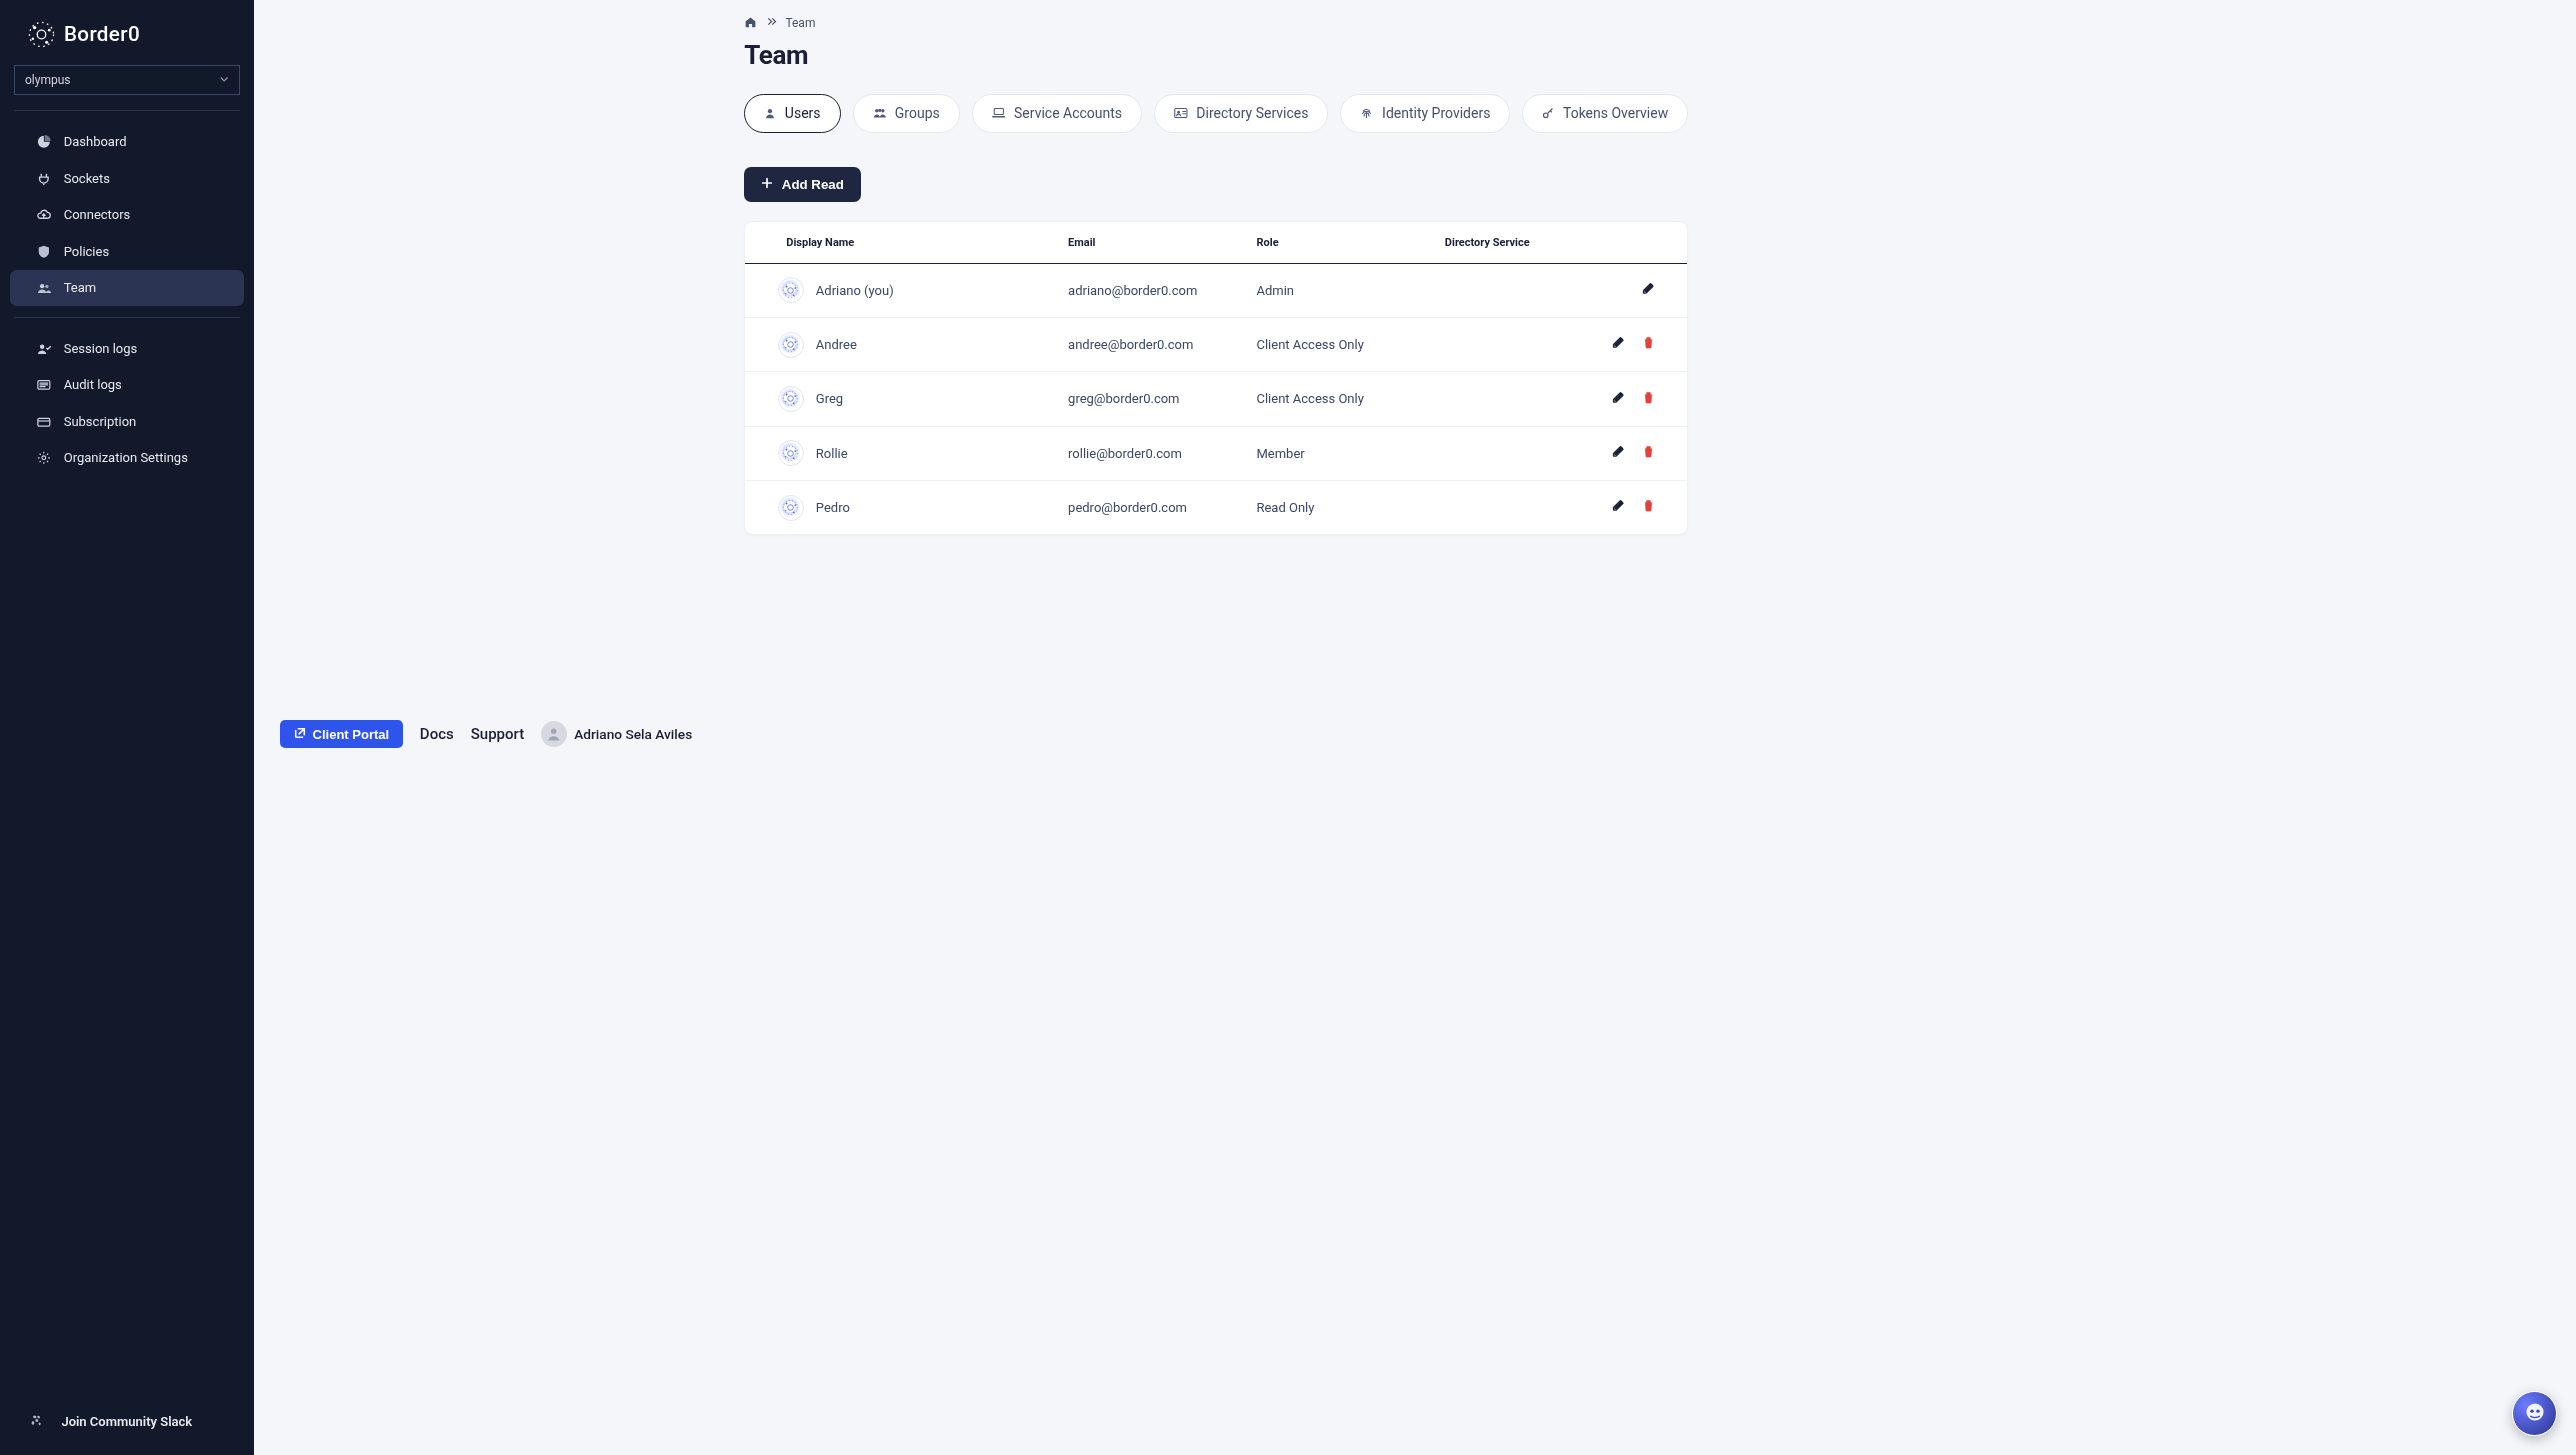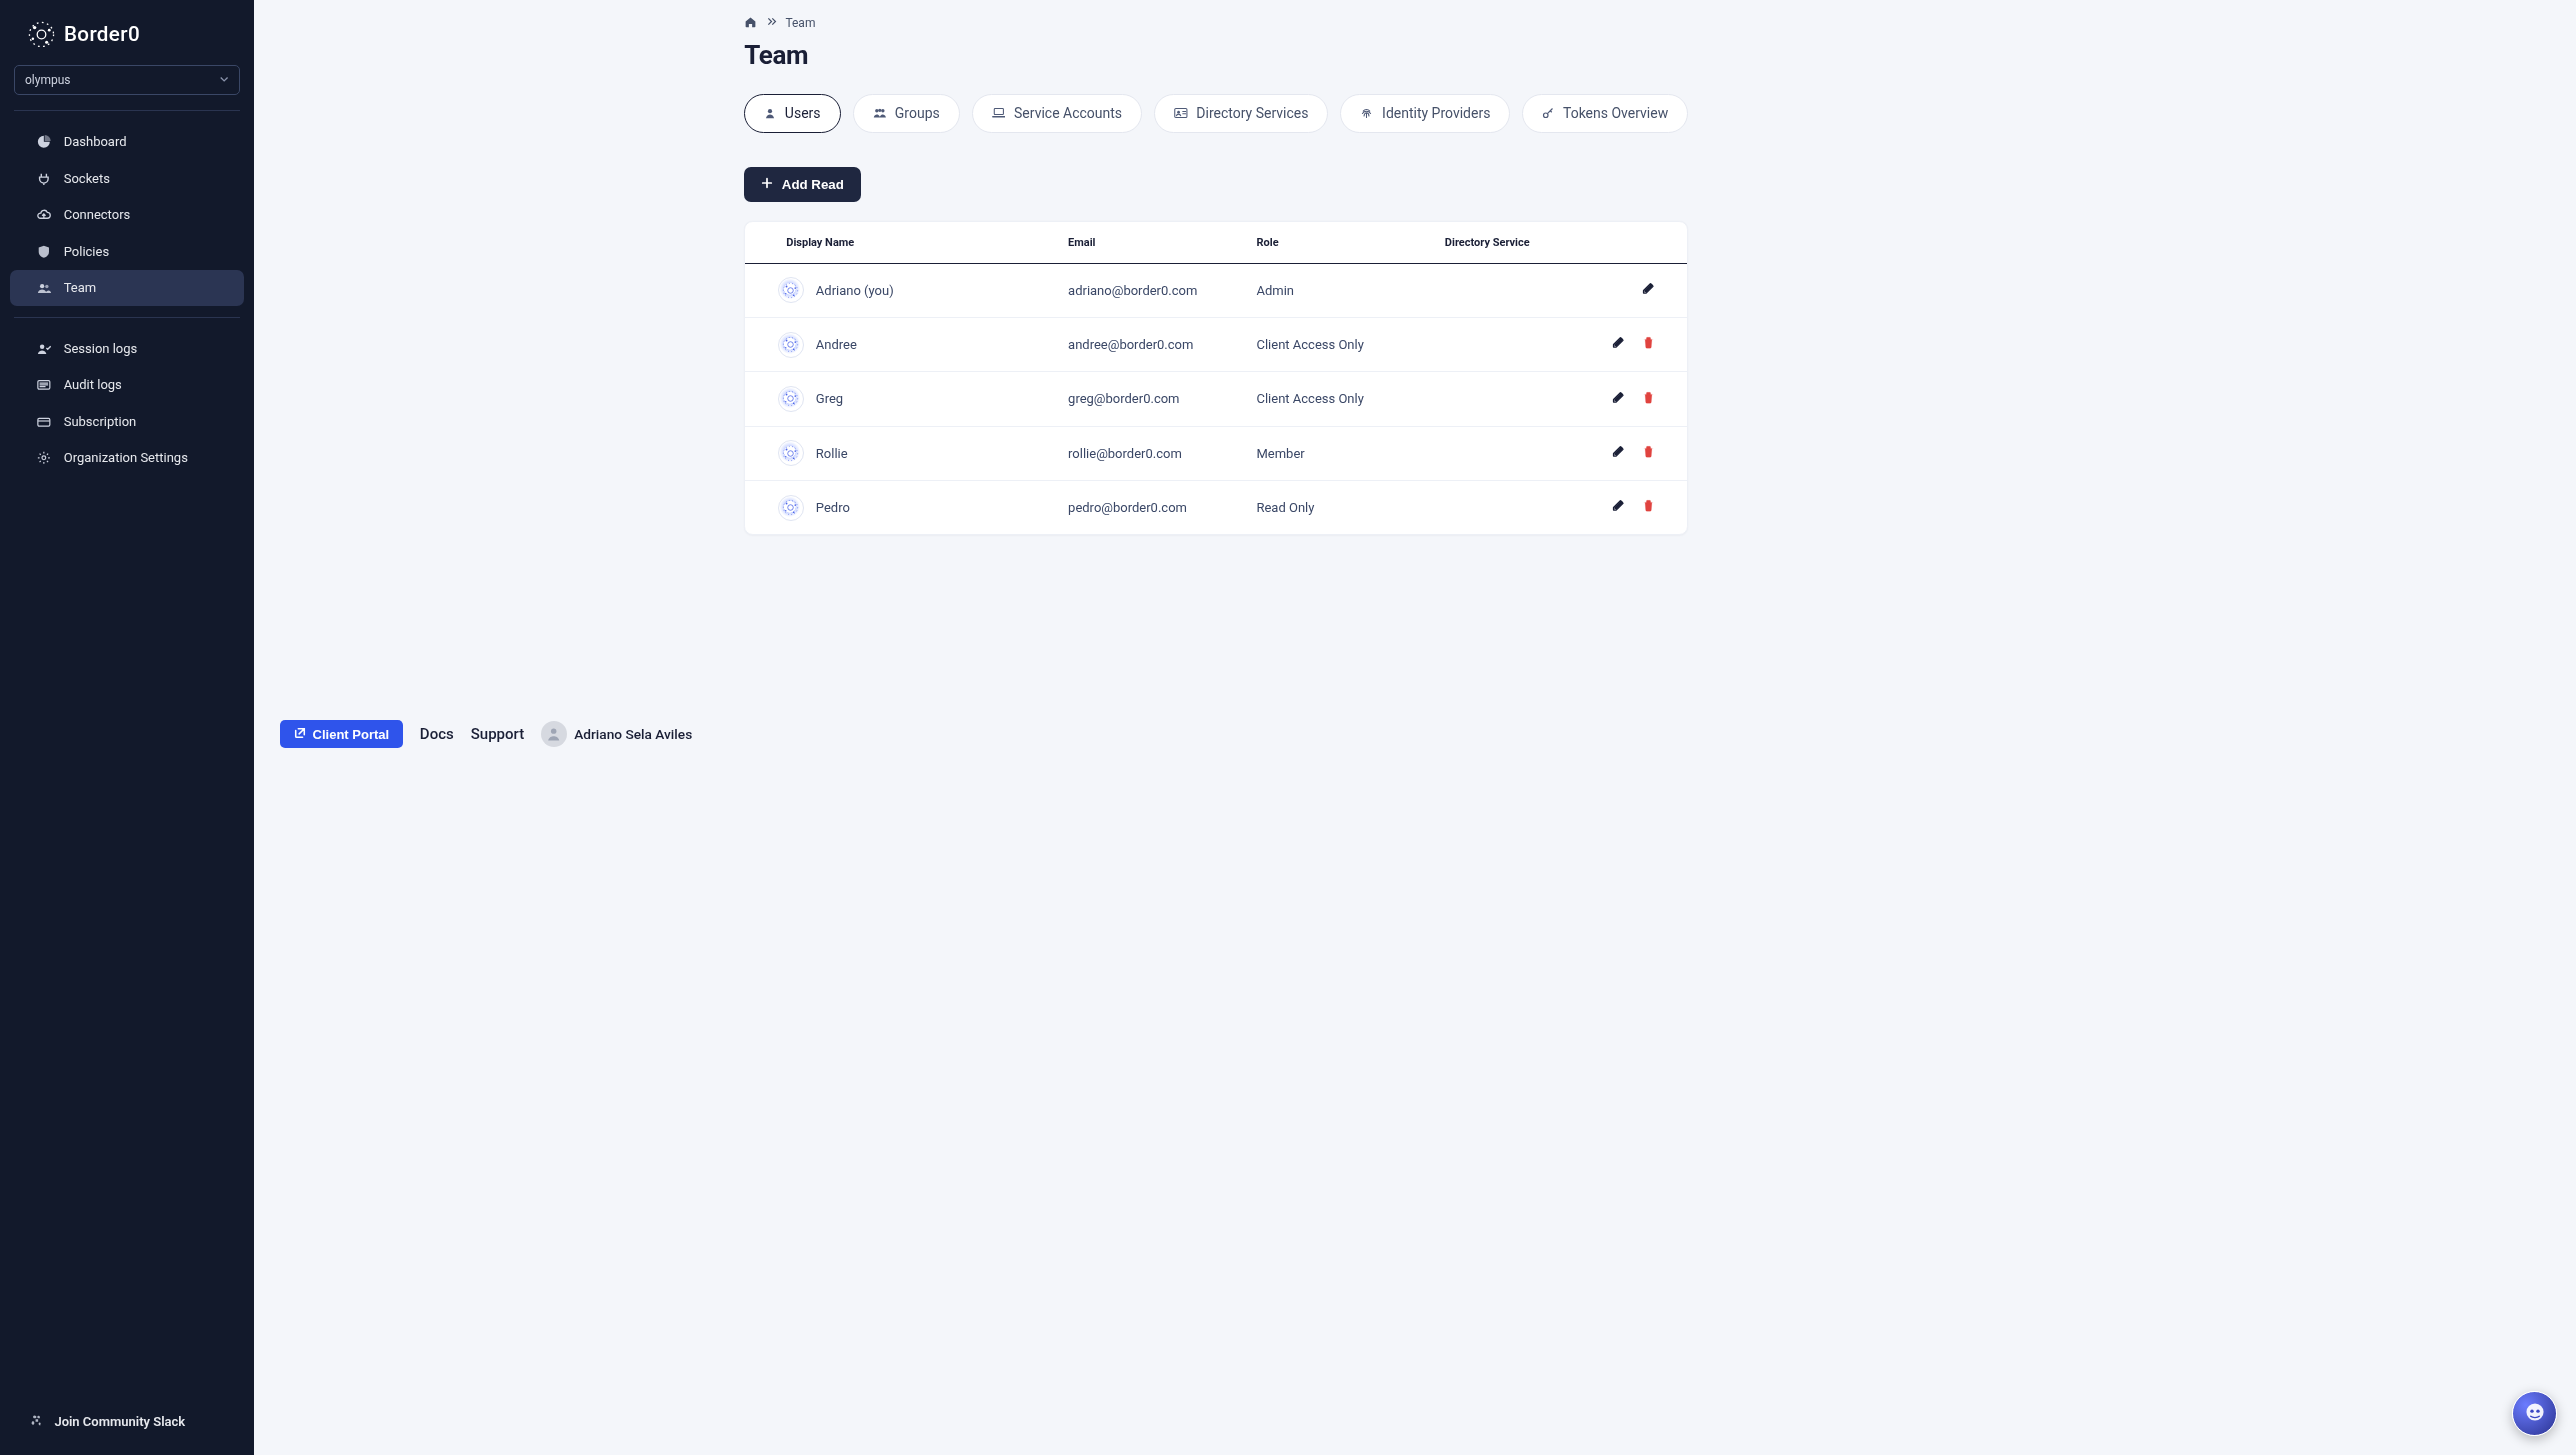--- a/index.html
+++ b/index.html
@@ -22,42 +22,42 @@
   flex-direction: column;
   padding: 15.4px 0;
 }
 .logo-wrap { display: flex; align-items: center; gap: 6.9px; padding: 3.4px 17px 15.4px 26px; }
 .logo-glyph { width: 31px; height: 31px; }
 .logo-text { font-size: 20.6px; font-weight: 500; letter-spacing: 0.4px; color: #fff; }
 .org-select {
   margin: 0 13.7px 15.4px 13.7px;
   background: transparent;
   border: 0.9px solid #3a4766;
-  border-radius: 5px;
+  border-radius: 0;
   color: #cdd2df;
   padding: 6.9px 10.3px;
   display: flex; align-items: center; justify-content: space-between;
   font-size: 12px;
   cursor: pointer;
 }
 .nav-divider { height: 0.9px; background: #2a3450; margin: 0 13.7px 12px 13.7px; }
 .nav-item {
   display: flex; align-items: center; gap: 12px;
   padding: 10.3px 10.3px 10.3px 26px;
   font-size: 13px;
   color: #e6e8ed;
   cursor: pointer;
   margin: 0.9px 10.3px;
   border-radius: 6.9px;
 }
 .nav-item.active { background: #2b3553; }
 .nav-icon { width: 15.4px; flex: 0 0 15.4px; display: flex; justify-content: center; color: #cdd2df; fill: currentColor; }
 .sidebar-footer {
   margin-top: auto;
-  display: flex; align-items: flex-start; gap: 10px;
+  display: flex; align-items: flex-start; gap: 17px;
   padding: 12px 10.3px 12px 29px;
   font-size: 13px; font-weight: 600;
   cursor: pointer;
 }
 
 
 .main { flex: 1; display: flex; flex-direction: row; }
 .topbar {
   display: flex; align-items: center; justify-content: flex-end;
   padding: 12px 26px 0 26px;

